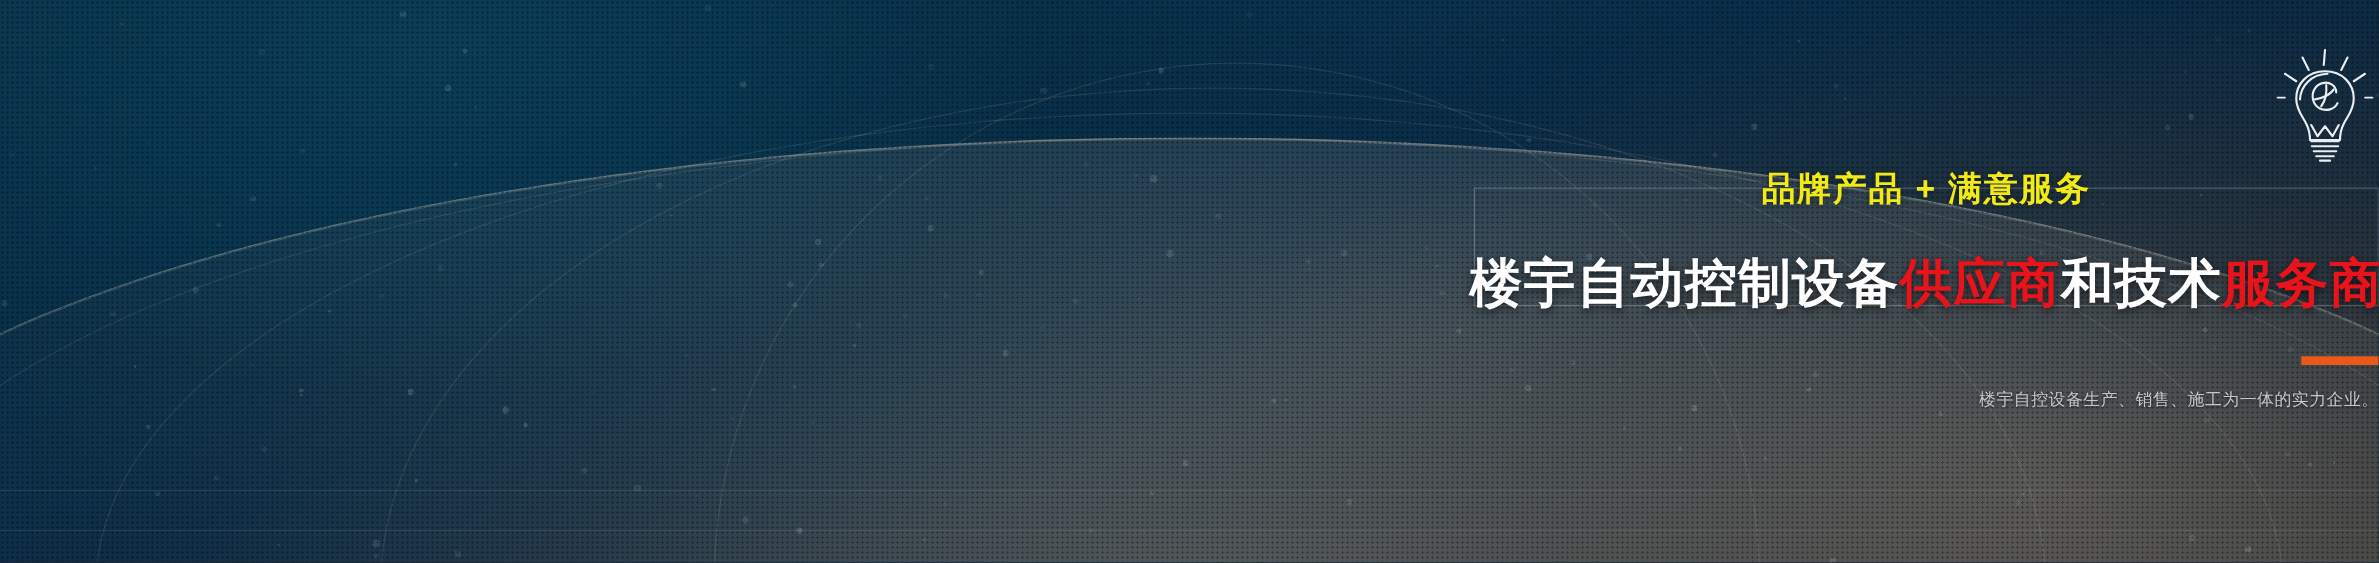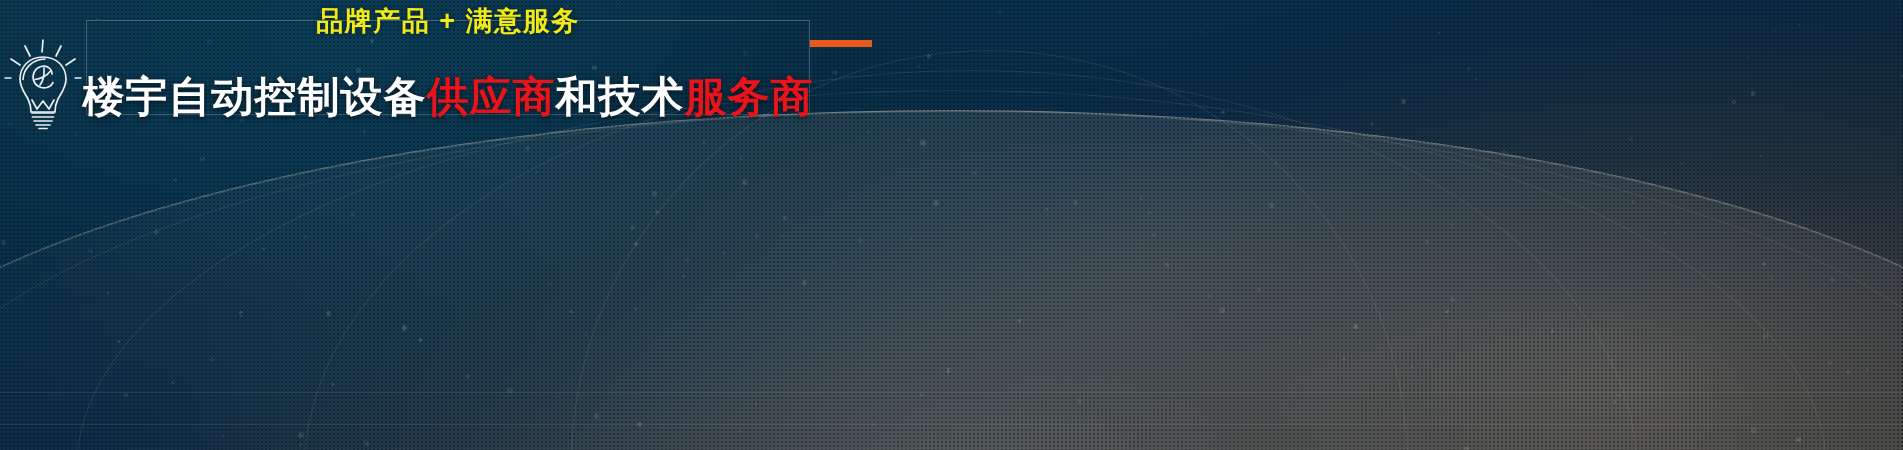--- a/index.html
+++ b/index.html
@@ -75,21 +75,21 @@
     background:rgba(200,205,200,0.40);
     filter:blur(0.6px);
     z-index:3;
     pointer-events:none;
   }
 
   
   #content {
     position:absolute; inset:0;
     z-index:6;
-    display:flex; flex-direction:row; align-items:flex-start;
+    display:flex; flex-direction:column; align-items:flex-end;
   }
 
   #bulb { margin-top:38px; width:86px; height:92px; }
 
   #frame {
     position:relative;
     margin-top:20px;
     width:724px; height:95px;
     border:1px solid rgba(200,210,220,0.30);
   }
@@ -371,16 +371,17 @@
       <div id="tagline">品牌产品 + 满意服务</div>
 
       <div id="headline">
         <span>楼宇自动控制设备</span><span class="red">供应商</span><span>和技术</span><span class="red">服务商</span>
       </div>
     </div>
 
     <div id="divider"></div>
 
     <div id="desc">
+      <div>楼宇自控设备生产、销售、施工为一体的实力企业。</div>
     </div>
 
   </div>
 </div>
 
 </body></html>

